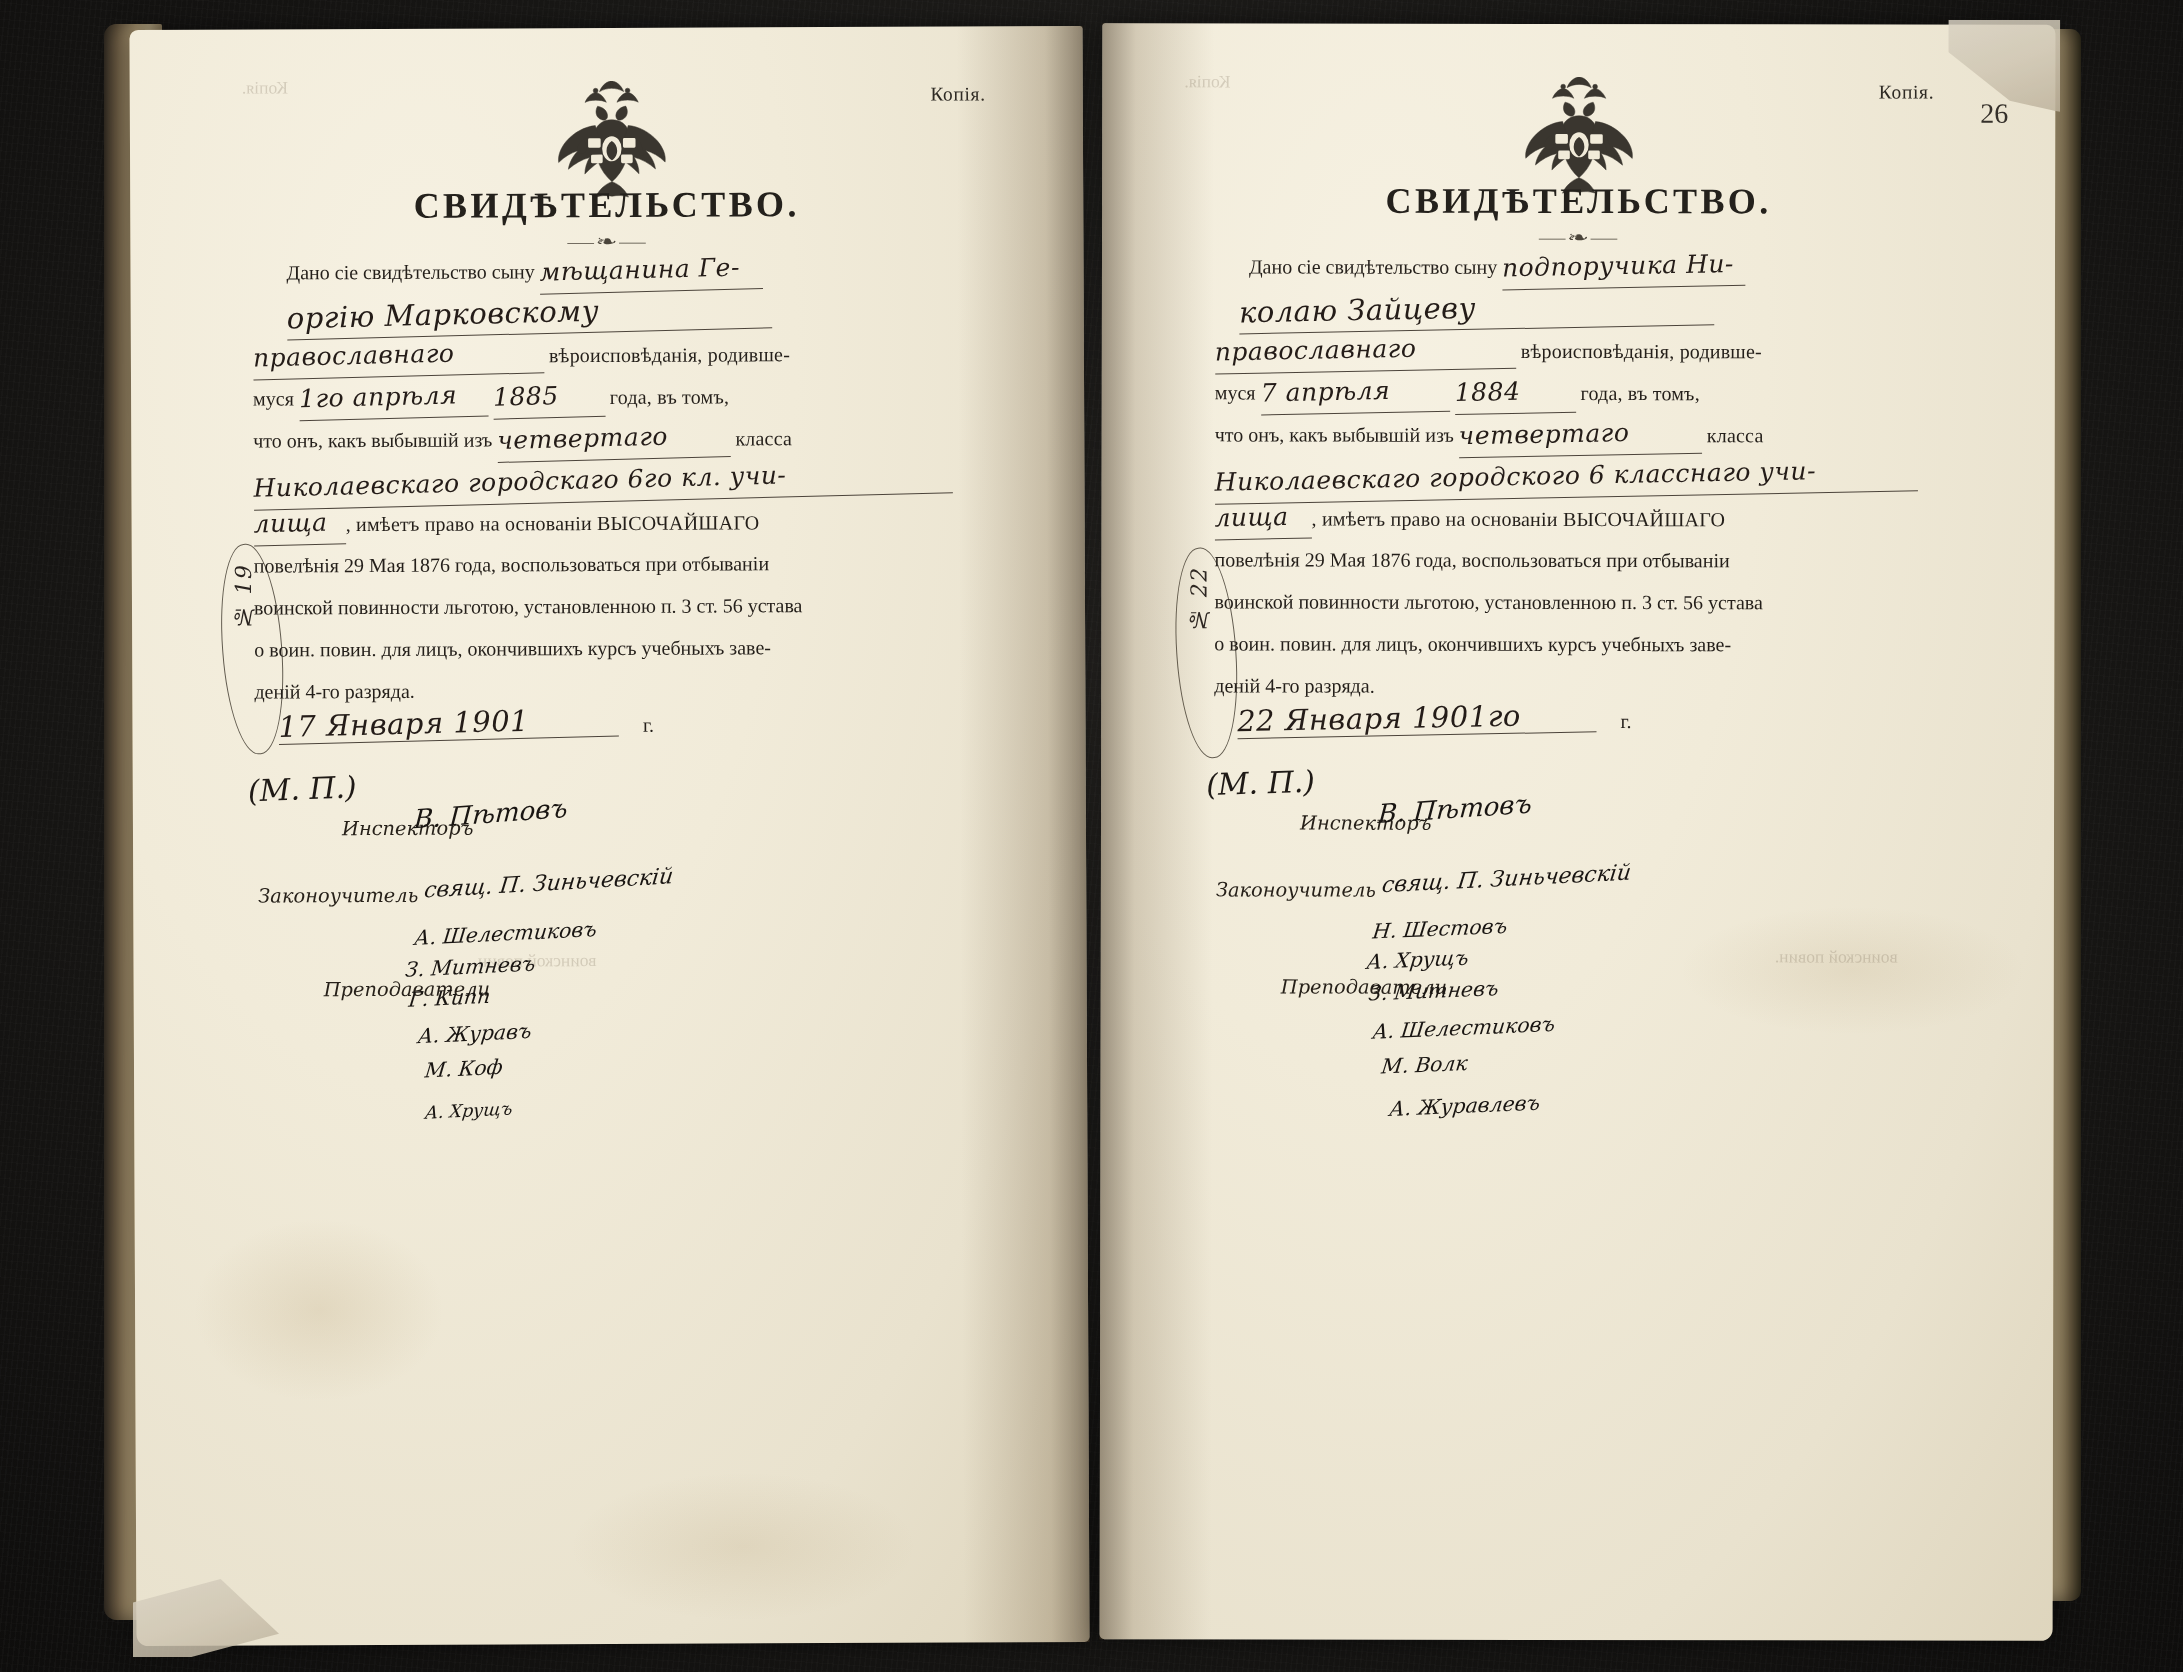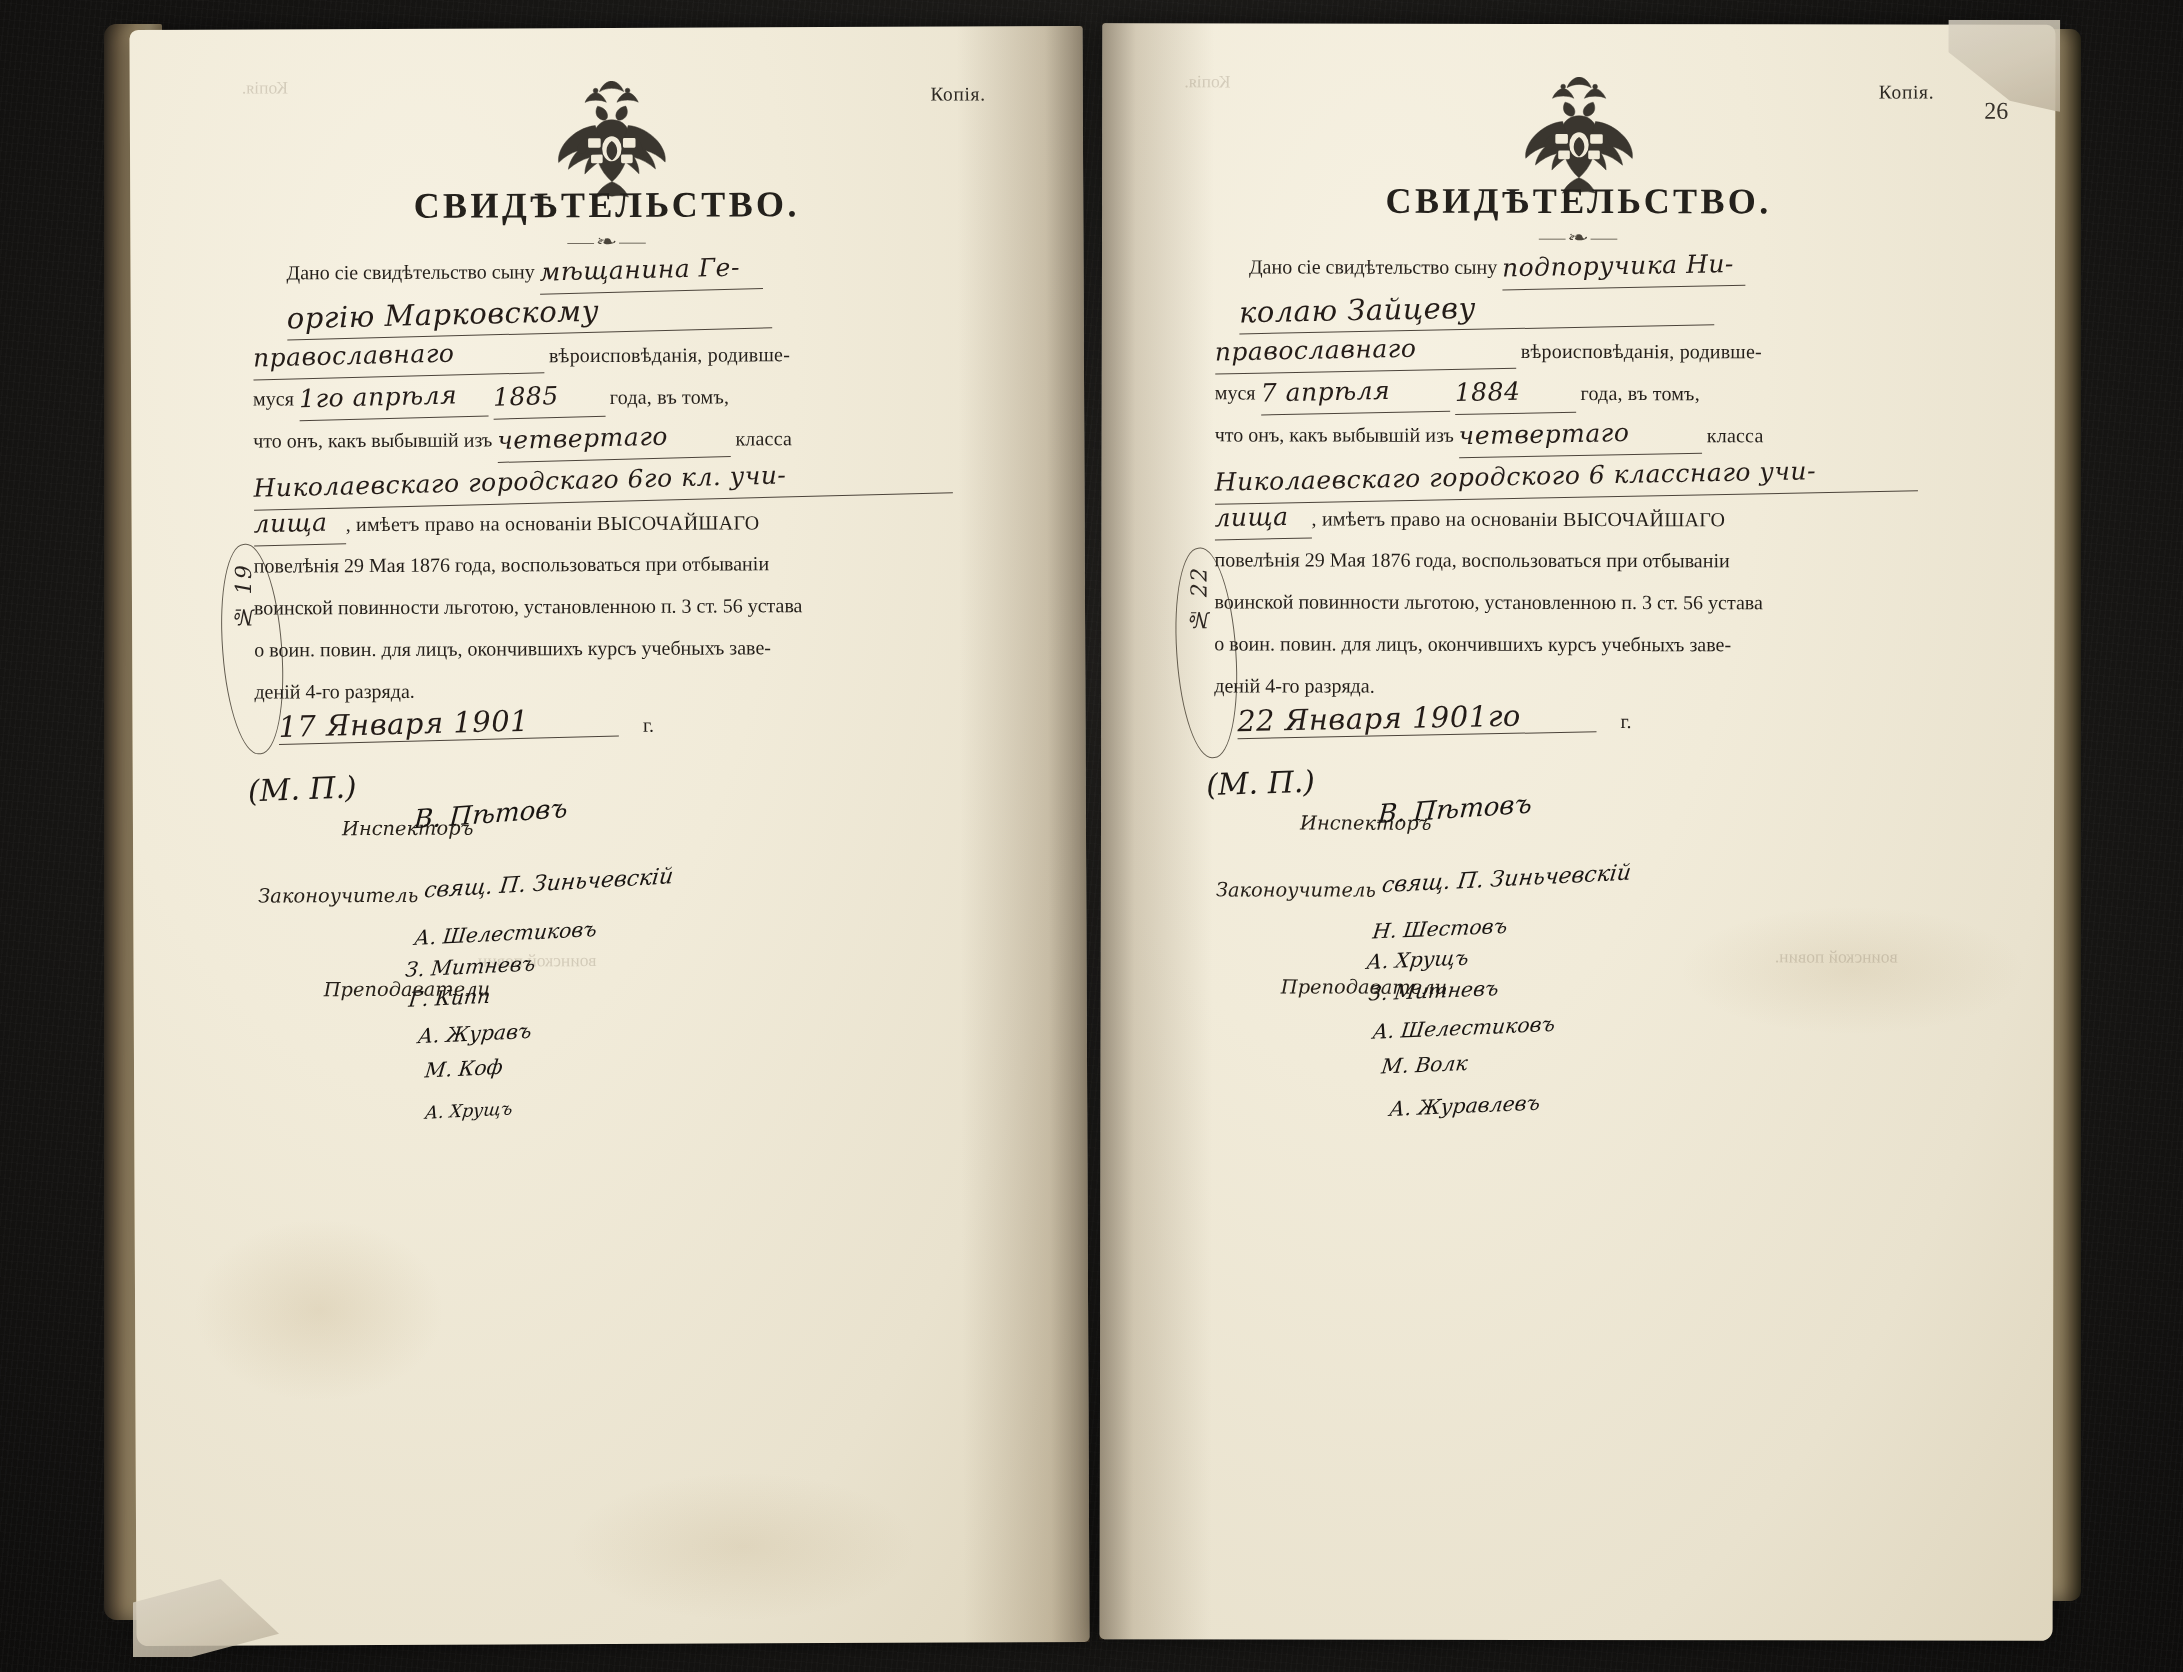--- a/index.html
+++ b/index.html
@@ -122,21 +122,21 @@
     top: 57px;
     font-family: "Liberation Serif", serif;
     font-size: 19.4px;
     letter-spacing: 0.7px;
     color: #2e2a24;
   }
   .folio {
     position: absolute;
     top: 73px;
     right: 47px;
-    font-size: 24px;
+    font-size: 28px;
     color: #35302a;
     font-family: "Liberation Serif", serif;
   }
 
   
   .crest {
     position: absolute;
     width: 160px;
     height: 121px;
     top: 53px;

